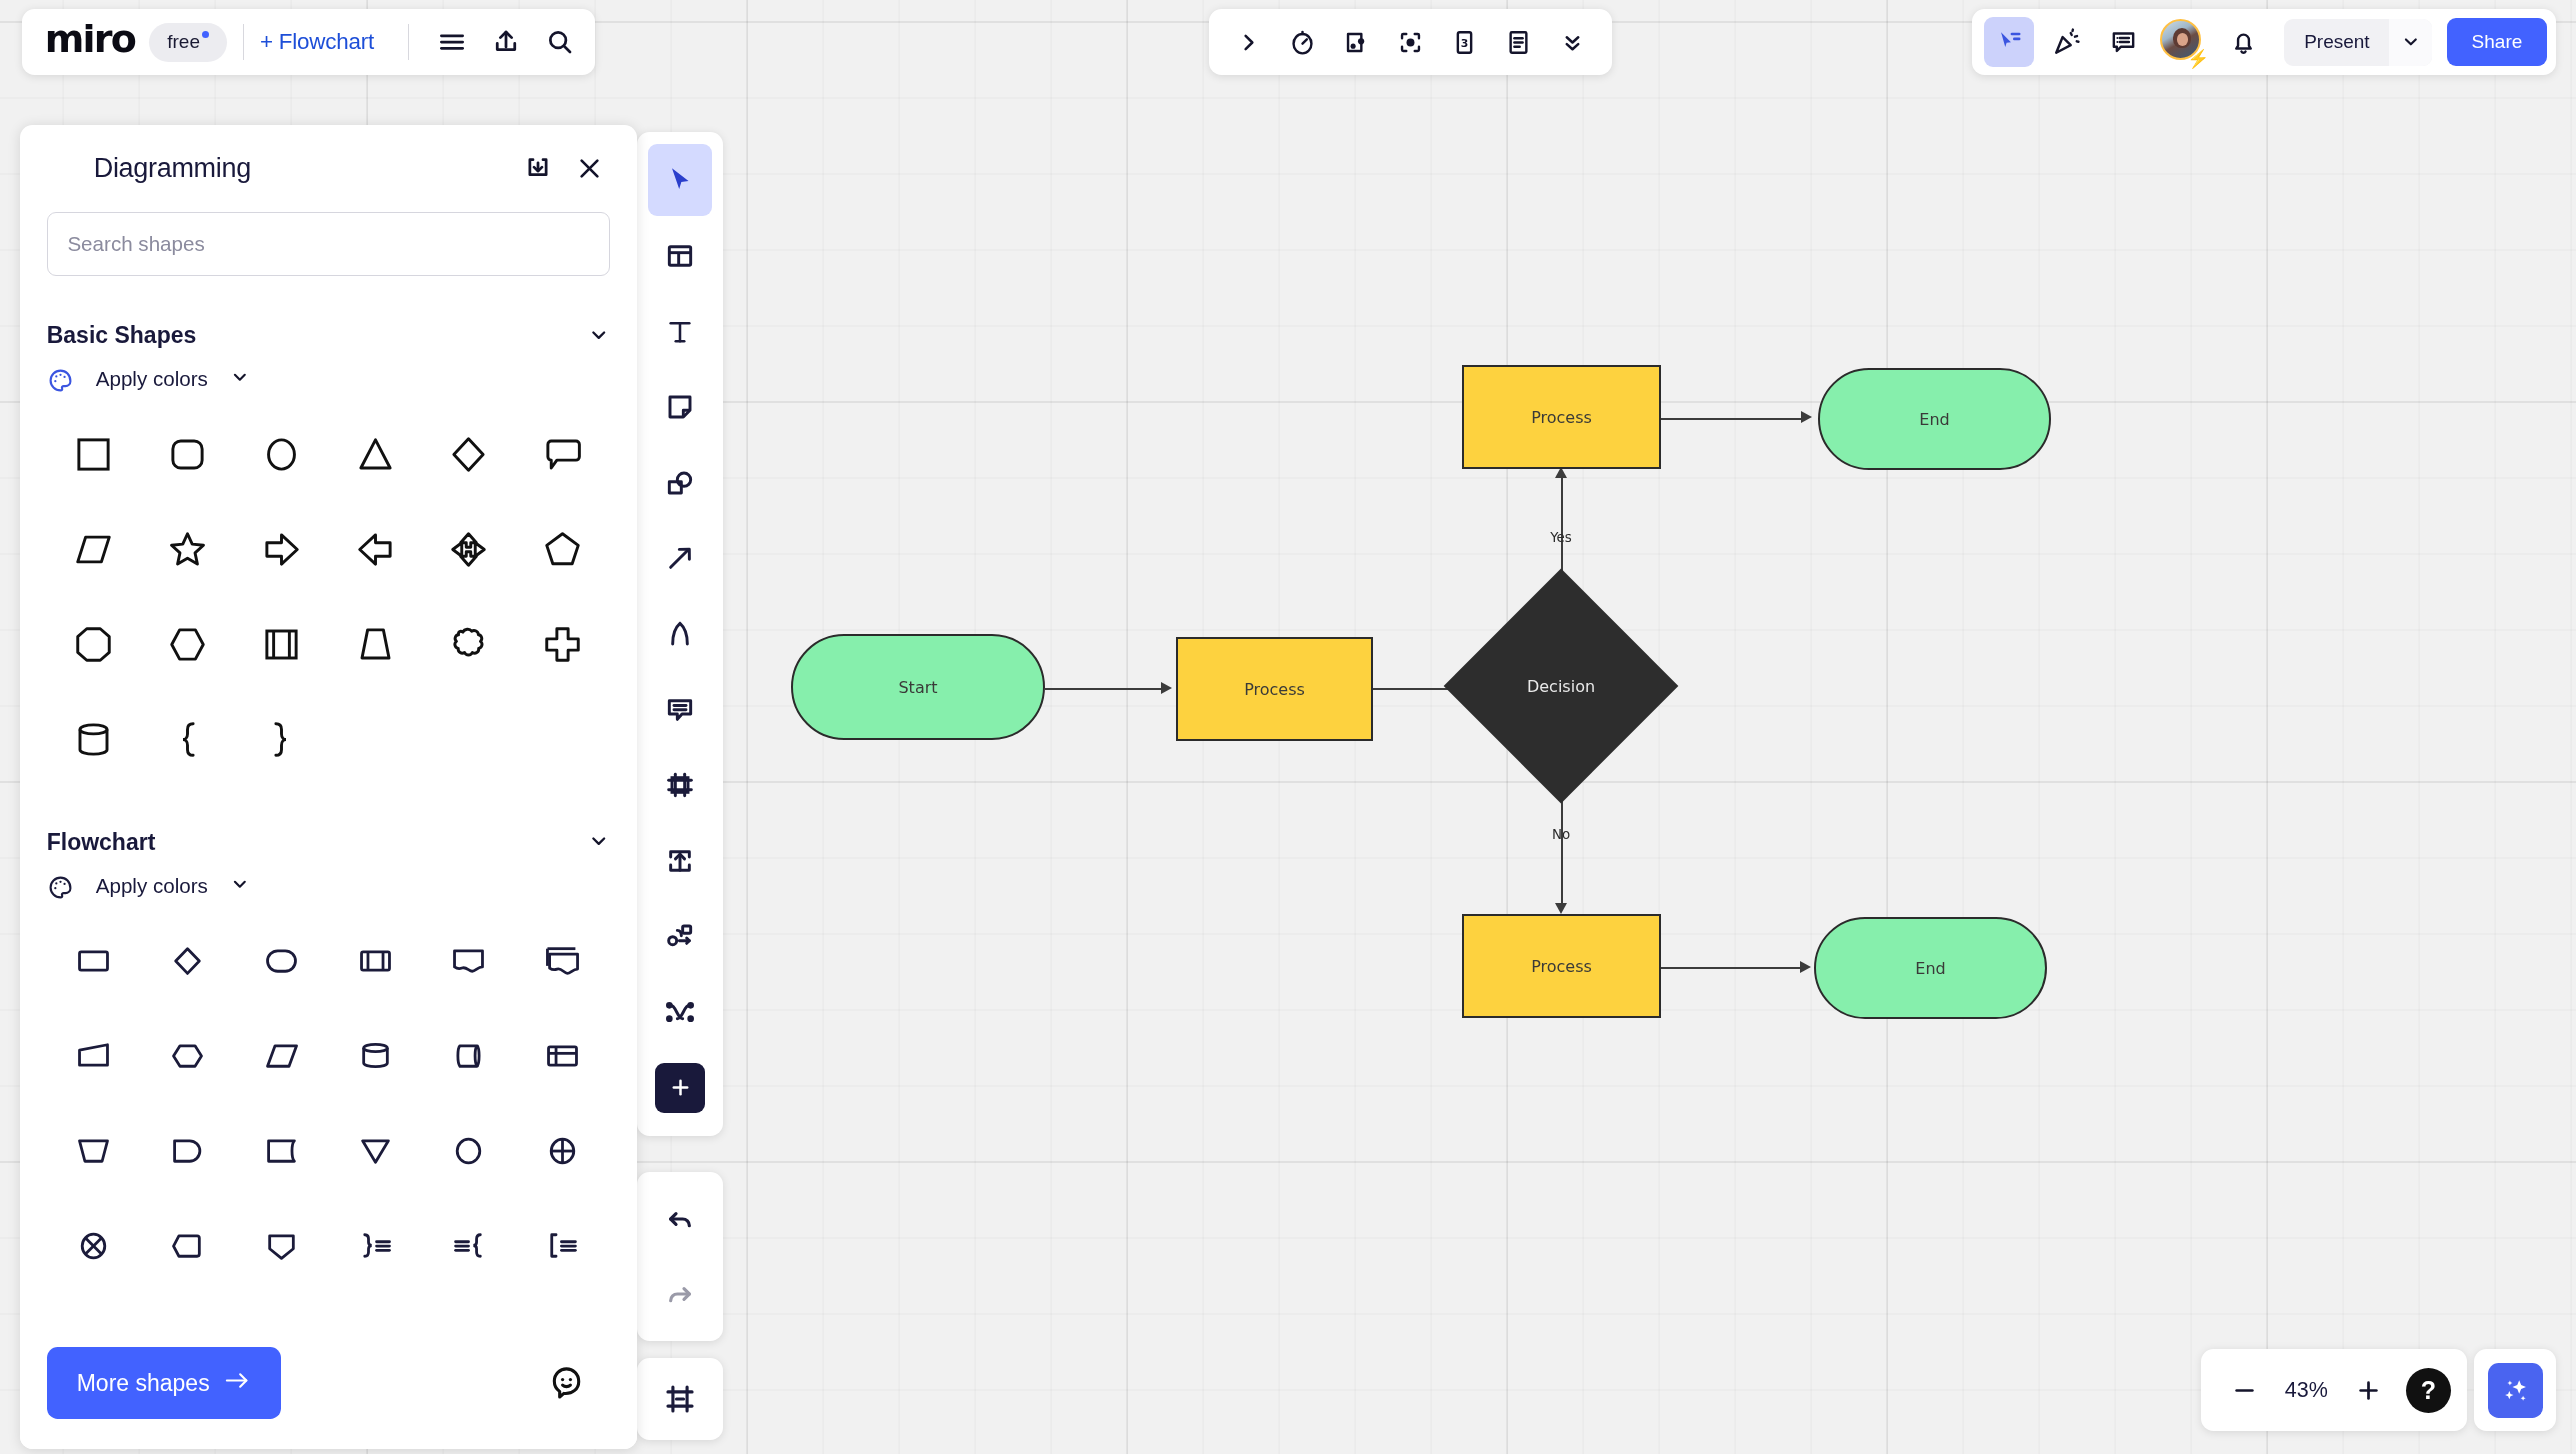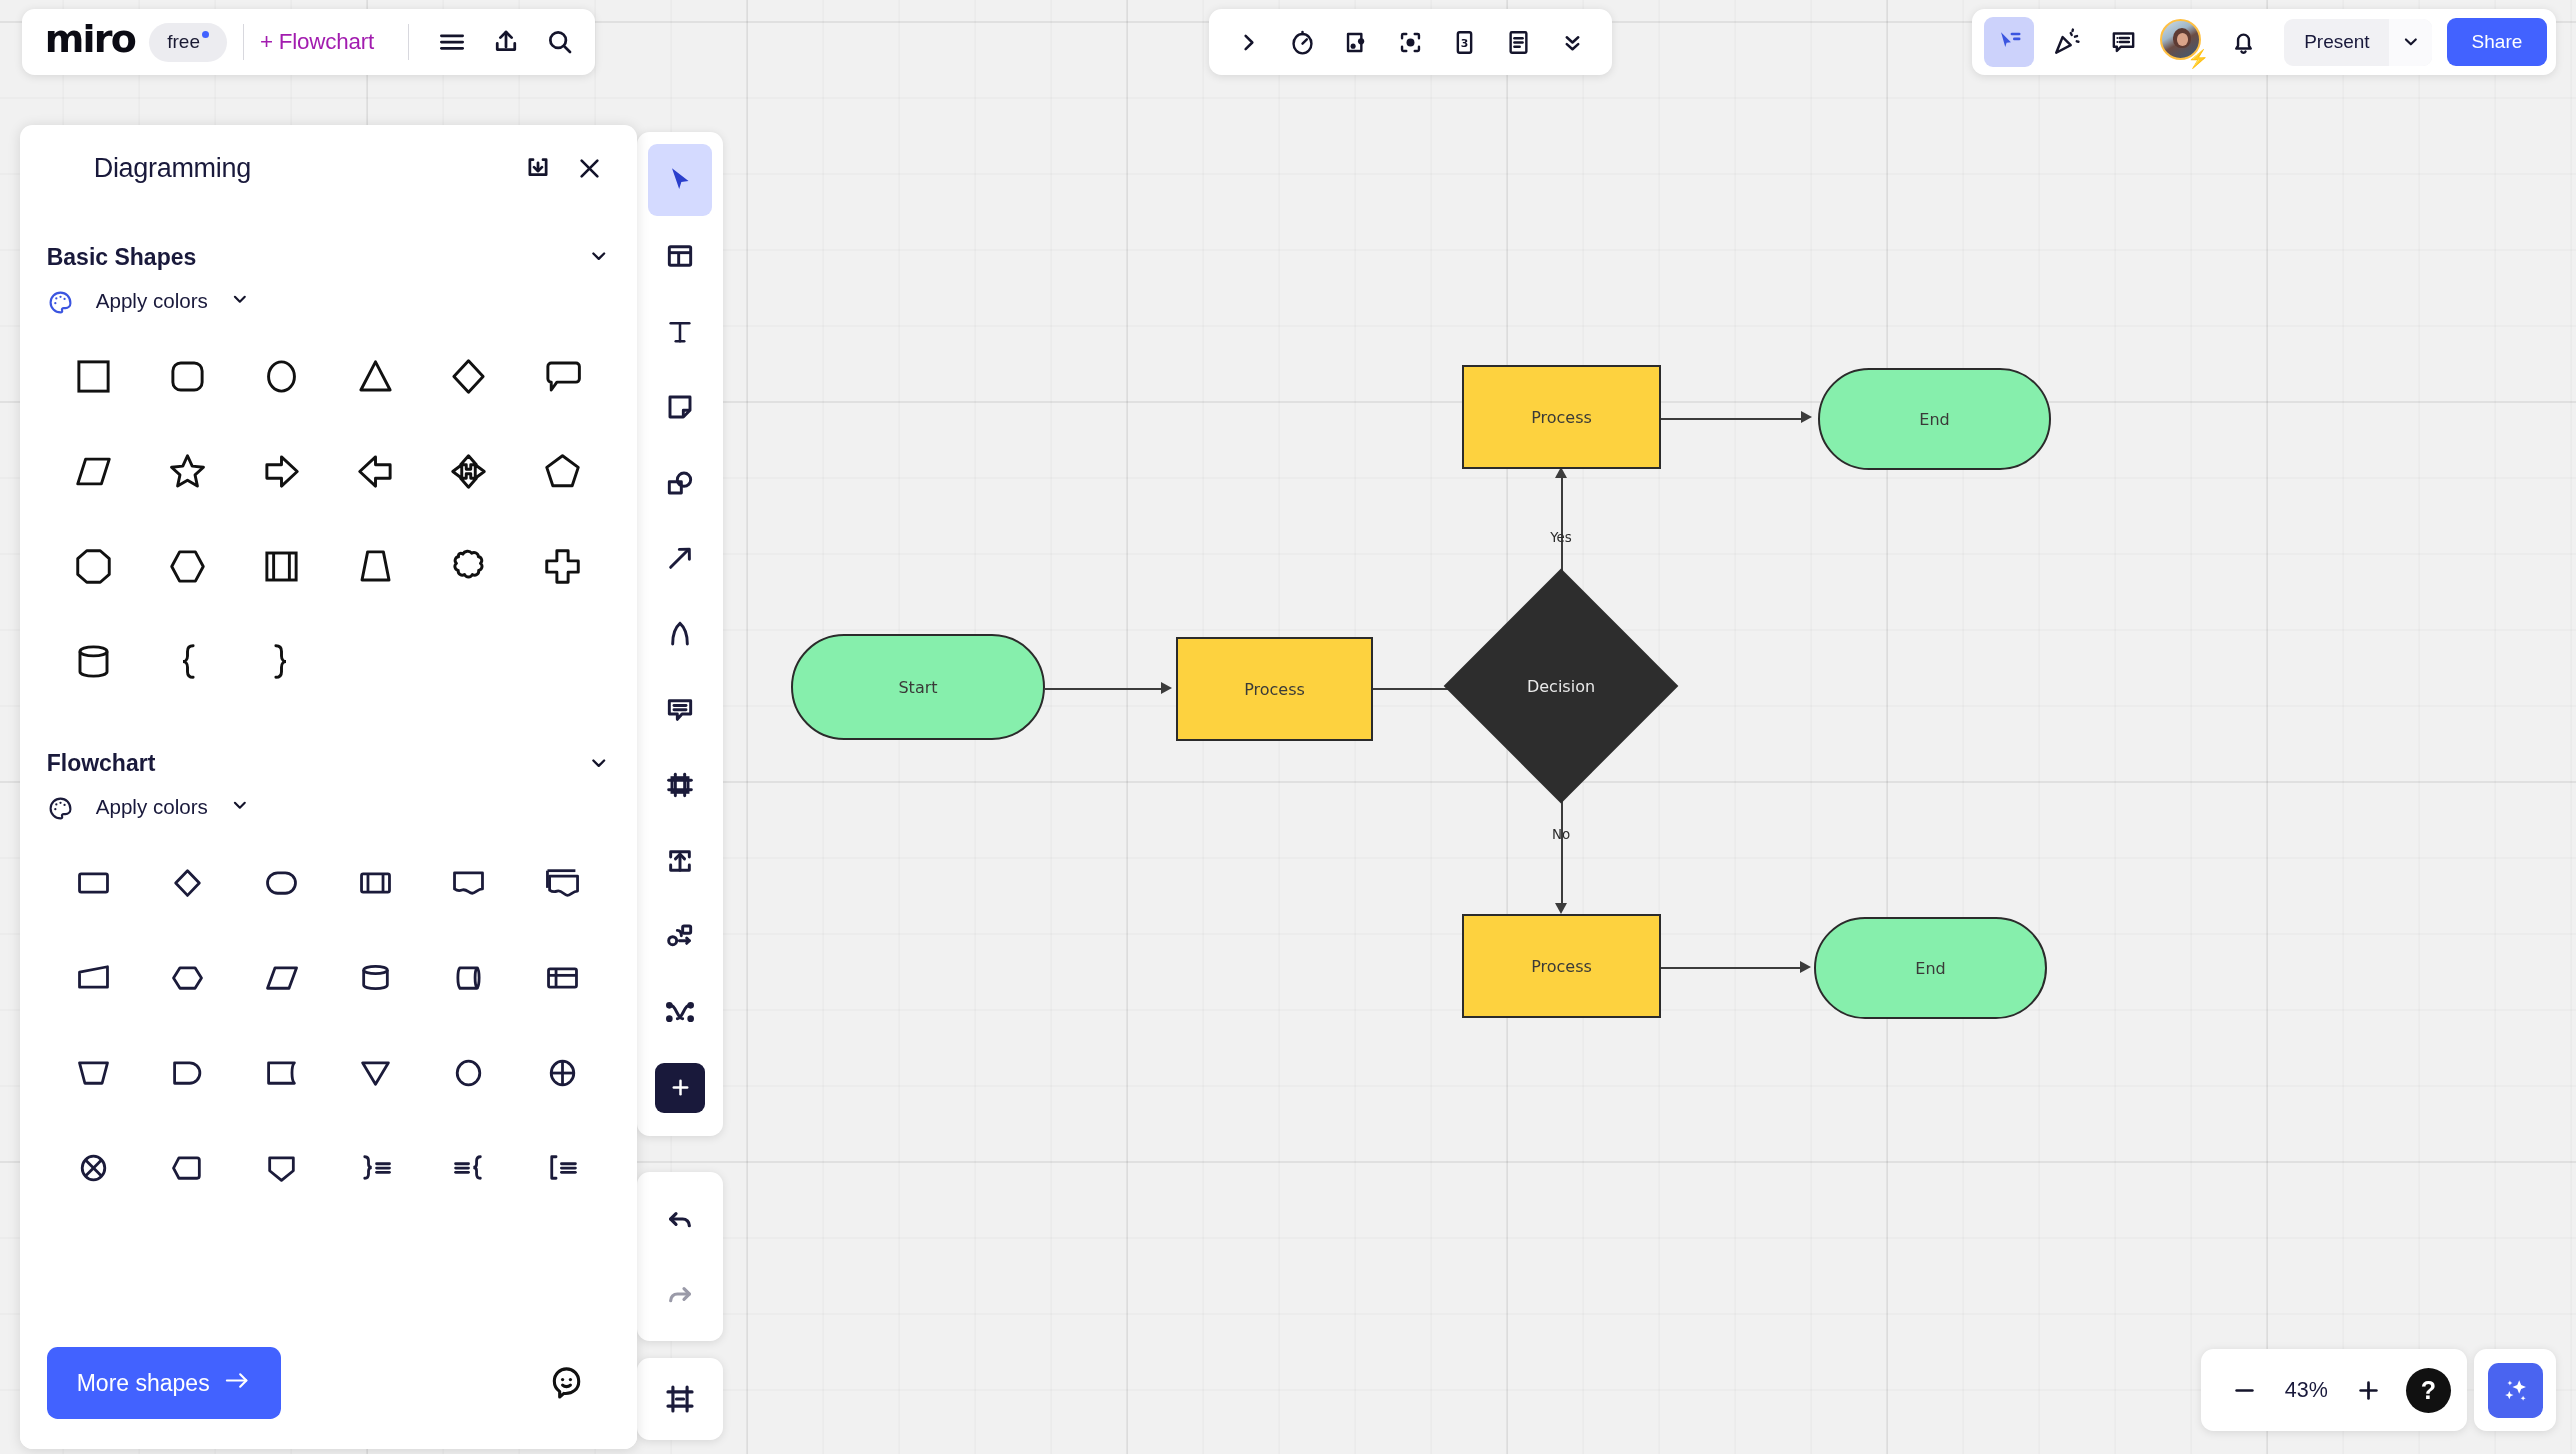--- a/index.html
+++ b/index.html
@@ -95,21 +95,21 @@
     padding: 0 18px; position: relative;
     font-size: 19px; color: #1a1a33; text-align: center;
   }
   .free-pill .dot {
     width: 7.2px; height: 7.2px; border-radius: 50%;
     background: #4262ff; margin-left: 1.8px;
     position: relative; top: -7.2px;
   }
   .vdiv { width: 0.9px; height: 36px; background: #d8d8de; margin: 0 16px; }
   .flowchart-title {
-    font-size: 22.4px; color: #a21caf; white-space: nowrap;
+    font-size: 22.4px; color: #1d4ed8; white-space: nowrap;
     padding-right: 18px; letter-spacing: -0.2px;
   }
   .hdr-icon {
     width: 47px; height: 47px; display: flex;
     align-items: center; justify-content: center;
     border-radius: 8px; margin: 0 3.6px;
   }
   .hdr-icon svg { display: block; }
 
   
@@ -497,20 +497,23 @@
         </svg>
       </div>
       <div class="picon">
         <svg width="29" height="29" viewBox="0 0 24 24" fill="none" stroke="#14142b" stroke-width="2.2" stroke-linecap="round">
           <line x1="5.5" y1="5.5" x2="18.5" y2="18.5"></line>
             <line x1="18.5" y1="5.5" x2="5.5" y2="18.5"></line>
         </svg>
       </div>
     </div>
 
+    <div class="search-wrap">
+      <input class="search-input" type="text" placeholder="Search shapes" style="">
+    </div>
 
     <div class="panel-scroll">
 
       <div class="sec-head">
         <div class="sec-title">Basic Shapes</div>
         <span>
           <svg width="21.5" height="21.5" viewBox="0 0 24 24" fill="none" stroke="#14142b" stroke-width="2.6" stroke-linecap="round" stroke-linejoin="round">
               <path d="M6 9.5l6 6 6-6"></path>
             </svg>
         </span>

